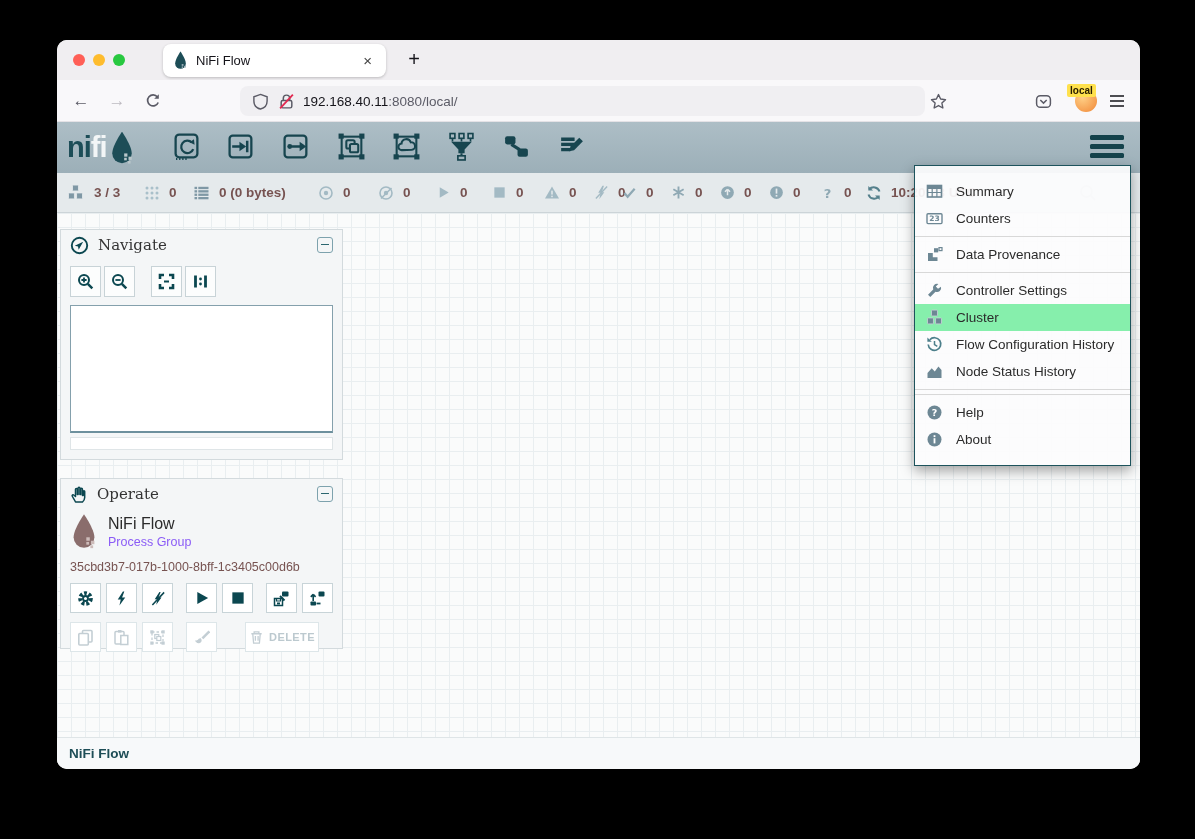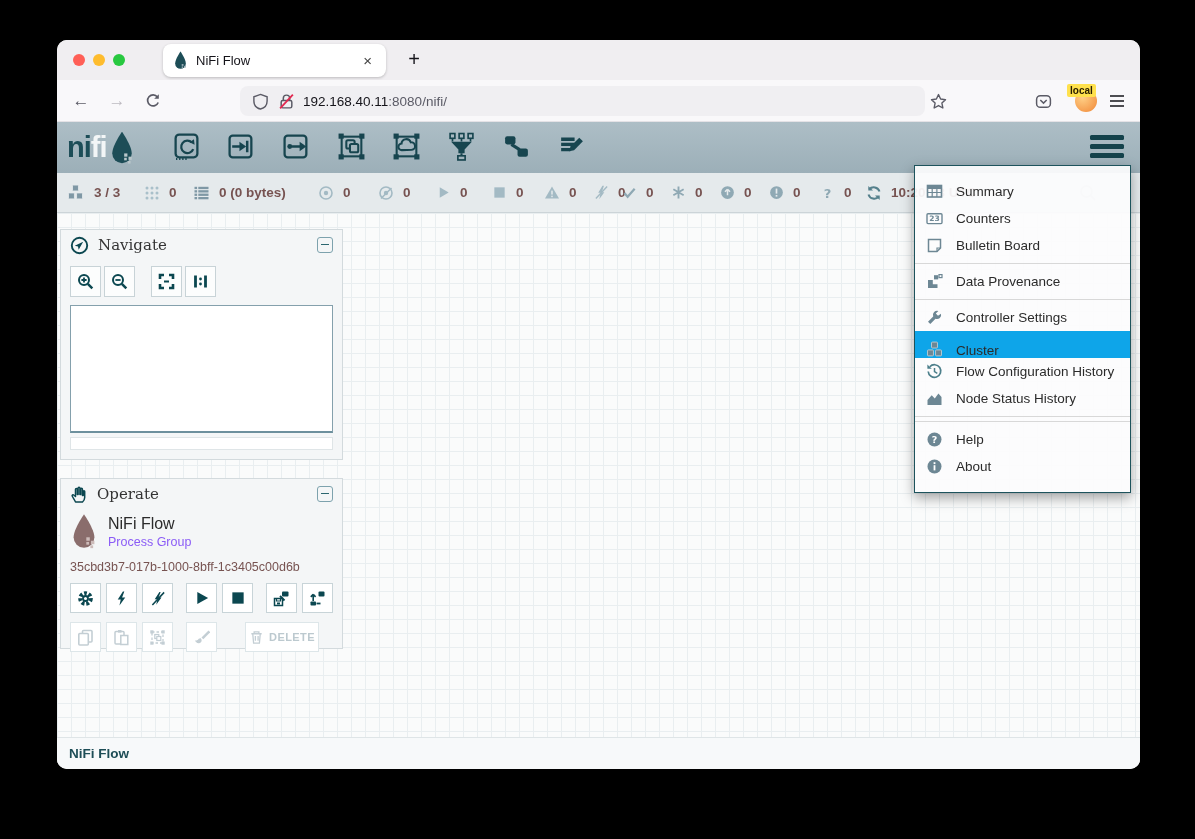--- a/index.html
+++ b/index.html
@@ -74,21 +74,21 @@
   .op-btn { width:31px; height:30px; background:#fff; border:1px solid #c8d4d8; display:flex; align-items:center; justify-content:center; }
   .op-btn.dis { border-color:#dde6e9; }
   .del-btn { width:74px; gap:5px; }
   .del-txt { font-size:11px; font-weight:bold; color:#bcc9cf; letter-spacing:.4px; }
 
   
   .gmenu { position:absolute; left:857px; top:125px; width:217px; z-index:40;
            background:rgba(252,252,253,0.93); border:1px solid #1d535c;
            box-shadow:0 5px 12px rgba(0,0,0,0.35); padding:12px 0; }
   .menu-item { height:27px; display:flex; align-items:center; gap:13px; padding:0 11px; cursor:default; }
-  .menu-item.hl { background:#0ea5e9;align-items:flex-end; }
+  .menu-item.hl { background:#86efac; }
   .mi-icon { width:17px; height:17px; flex:none; display:flex; align-items:center; justify-content:center; }
   .mi-label { font-size:13.5px; color:#2b2b2b; white-space:nowrap; }
   .menu-sep { height:1px; background:#d8d8d8; margin:4px 0; }
 
   
   .breadcrumb { height:32px; flex:none; background:#f7f9fa; border-top:1px solid #dfe5e7;
                 display:flex; align-items:center; padding:0 12px; }
   .crumb { font-size:13.5px; font-weight:bold; color:#1d4d56; }
   svg { display:block; }
 </style>
@@ -128,21 +128,21 @@
     </div>
     <div class="urlbar">
       <svg width="17" height="17" viewBox="0 0 18 18">
         <path d="M9 1.5l7 2.5v4.5c0 4.5-3 7.5-7 8.5-4-1-7-4-7-8.5V4z" fill="none" stroke="#5b5b66" stroke-width="1.5"></path>
           </svg>
       <svg width="17" height="17" viewBox="0 0 16 16" style="margin-left:9px">
         <rect x="3" y="7" width="10" height="7" rx="1.5" fill="none" stroke="#5b5b66" stroke-width="1.4"></rect>
         <path d="M5 7V5a3 3 0 0 1 6 0v2" fill="none" stroke="#5b5b66" stroke-width="1.4"></path>
         <path d="M2 14.5L14 1.5" stroke="#e22850" stroke-width="1.7"></path>
           </svg>
-      <span class="url-text"><span class="url-host">192.168.40.11</span><span class="url-path">:8080/nifi/</span></span>
+      <span class="url-text"><span class="url-host">192.168.40.11</span><span class="url-path">:8080/local/</span></span>
     </div>
     <div class="nav-ic" style="left:869px">
       <svg width="17" height="17" viewBox="0 0 16 16">
             <path d="M8 1.5l2 4.2 4.6.6-3.4 3.2.9 4.6L8 11.8l-4.1 2.3.9-4.6L1.4 6.3 6 5.7z" fill="none" stroke="#5b5b66" stroke-width="1.3" stroke-linejoin="round"></path>
           </svg>
     </div>
     <div class="nav-ic" style="left:974px">
       <svg width="17" height="17" viewBox="0 0 16 16">
             <rect x="1.5" y="2.5" width="13" height="11" rx="3.5" fill="none" stroke="#5b5b66" stroke-width="1.4"></rect>
             <path d="M5 6.5l3 3 3-3" fill="none" stroke="#5b5b66" stroke-width="1.4"></path>
@@ -561,29 +561,20 @@
     </div>
     <div class="menu-item">
       <span class="mi-icon">
             <svg width="17" height="17" viewBox="0 0 17 17">
               <rect x="1" y="3.8" width="15" height="9.8" rx="1" fill="none" stroke="#6d8794" stroke-width="1.4"></rect>
               <text x="8.5" y="11.3" text-anchor="middle" font-size="7.5" font-weight="bold" fill="#6d8794" font-family="DejaVu Sans">23</text>
             </svg>
           </span>
       <span class="mi-label">Counters</span>
     </div>
-    <div class="menu-item">
-      <span class="mi-icon">
-            <svg width="17" height="17" viewBox="0 0 17 17">
-              <path d="M2.5 2.5h12v8.5l-3.5 3.5h-8.5z" fill="none" stroke="#6d8794" stroke-width="1.5"></path>
-              <path d="M11 14.5V11h3.5" fill="none" stroke="#6d8794" stroke-width="1.2"></path>
-            </svg>
-          </span>
-      <span class="mi-label">Bulletin Board</span>
-    </div>
     <div class="menu-sep"></div>
     <div class="menu-item">
       <span class="mi-icon">
             <svg width="17" height="17" viewBox="0 0 17 17">
               <path d="M2 15V7h4.8v4.2H11.5V15z" fill="#6d8794"></path>
               <rect x="8" y="2.2" width="4.2" height="4.2" fill="#6d8794"></rect>
               <rect x="13" y="1.6" width="3" height="3" fill="none" stroke="#6d8794" stroke-width="1.2"></rect>
             </svg>
           </span>
       <span class="mi-label">Data Provenance</span>

